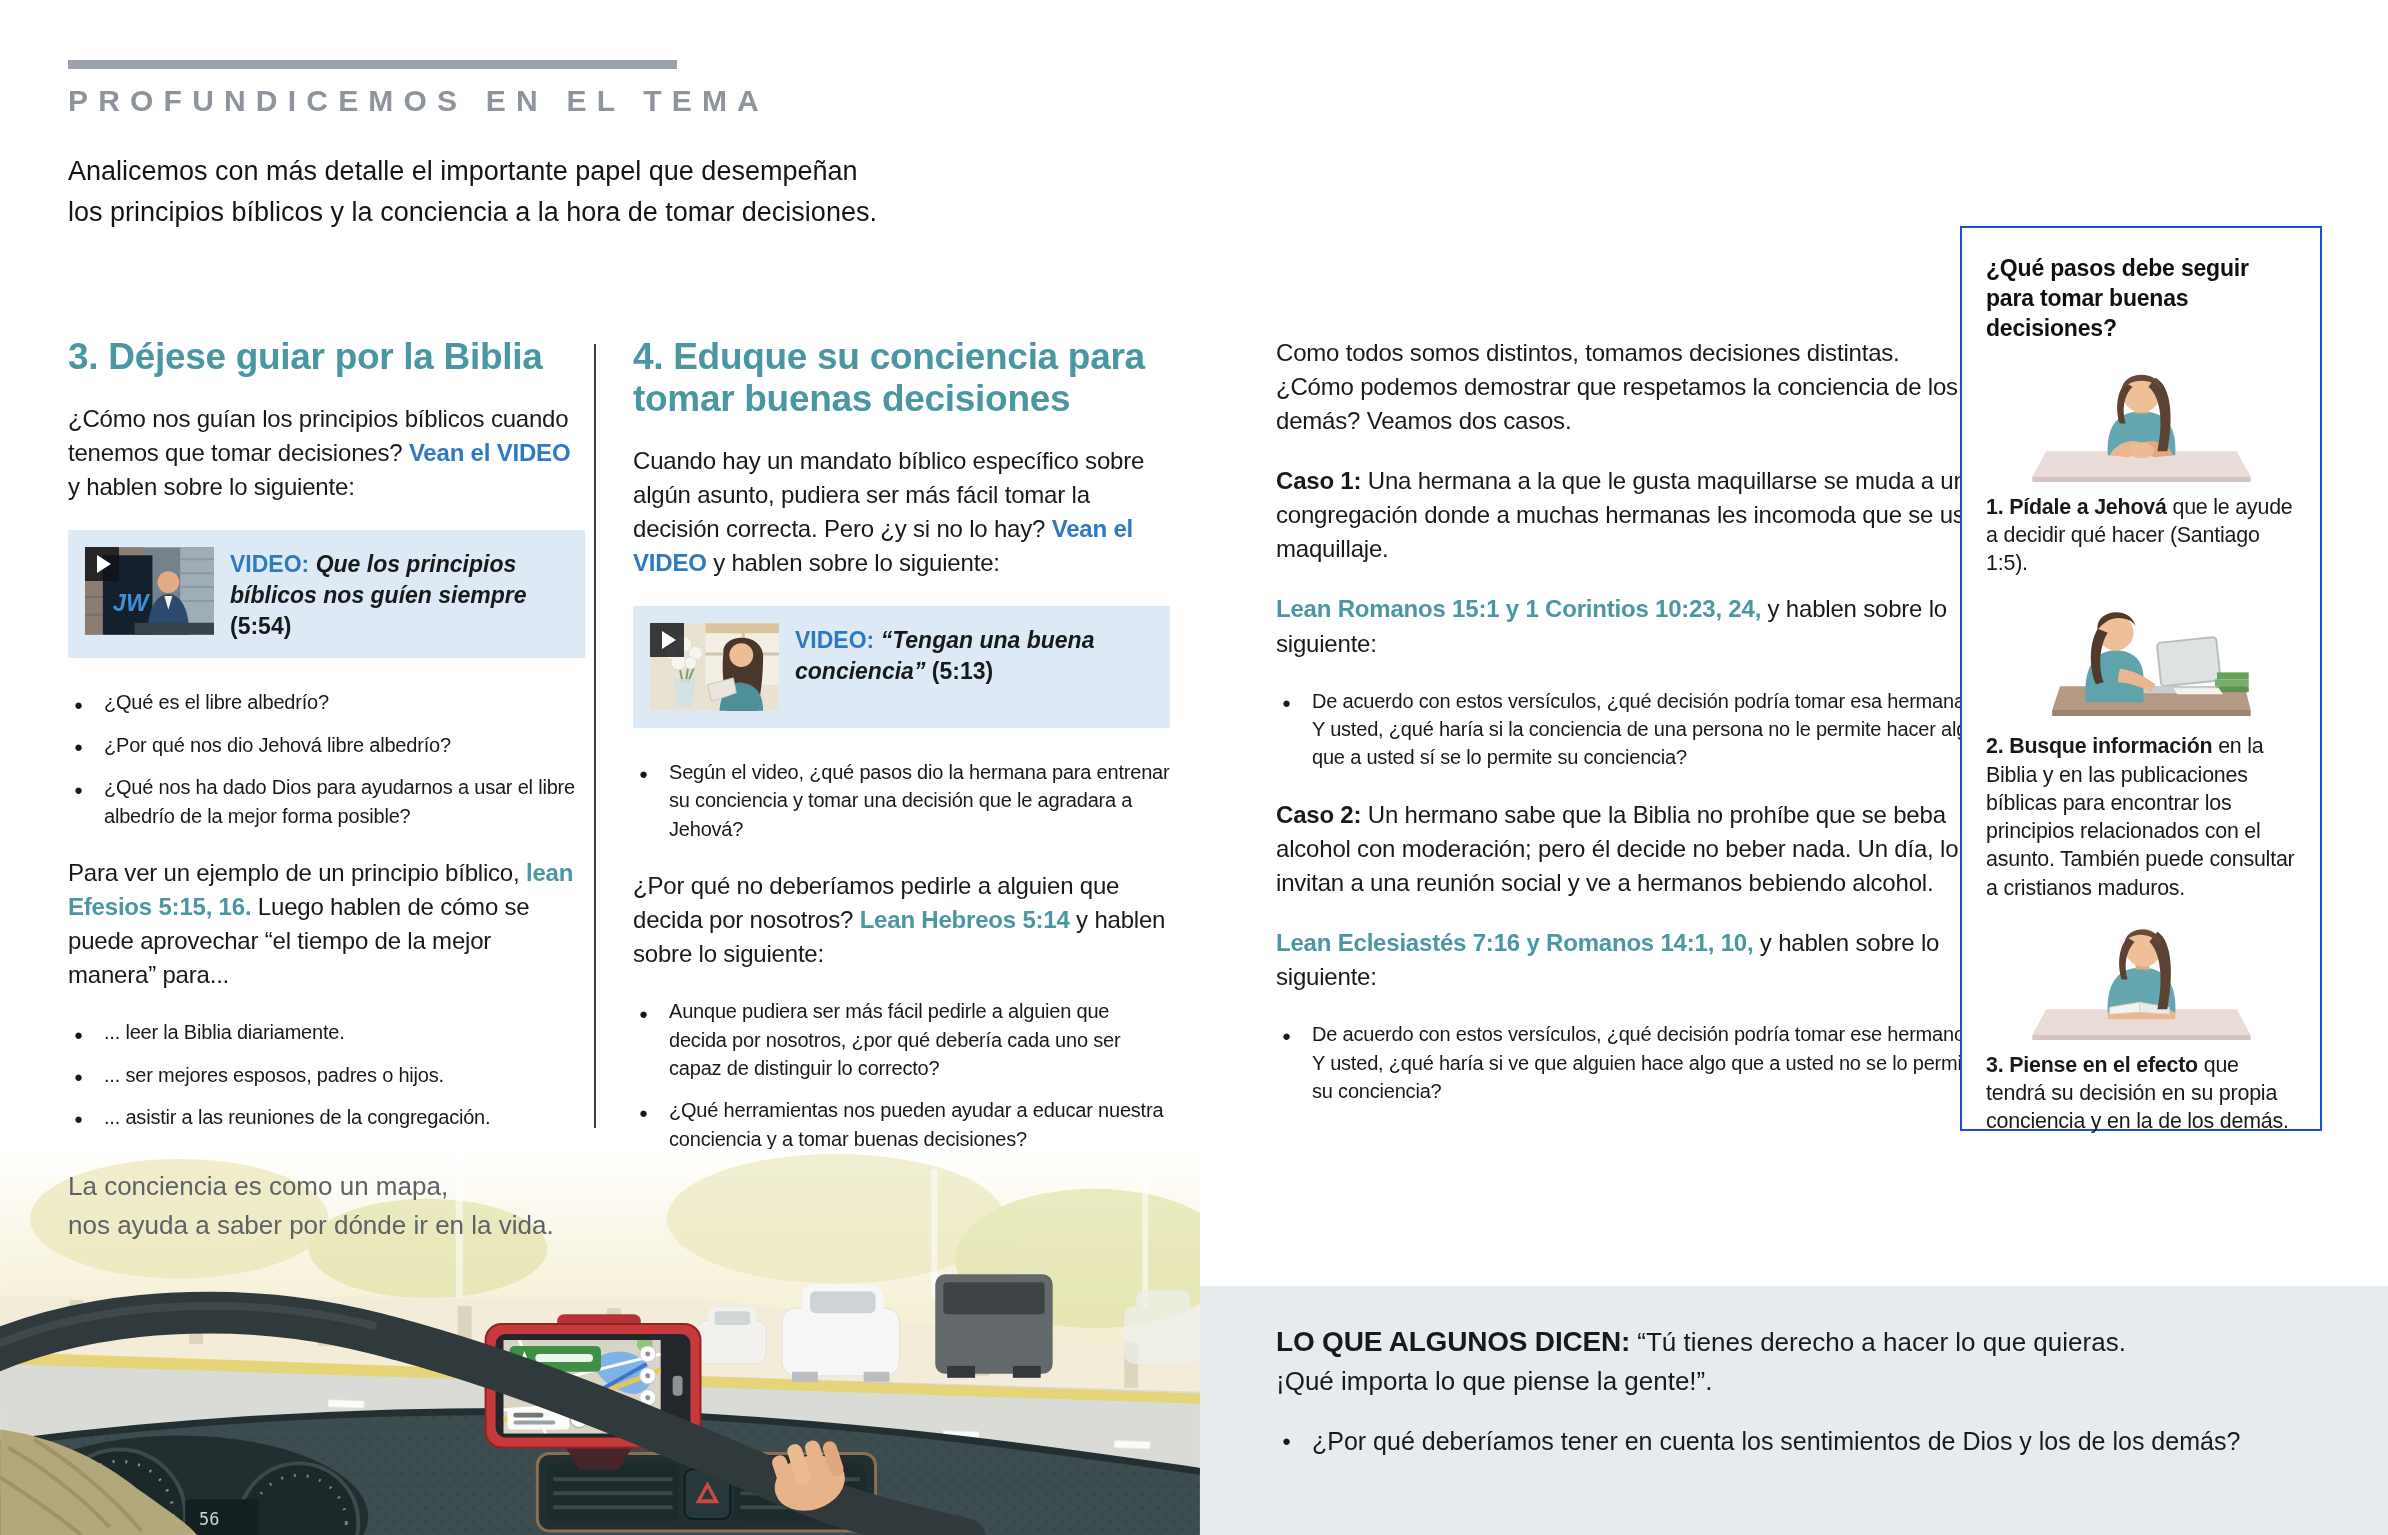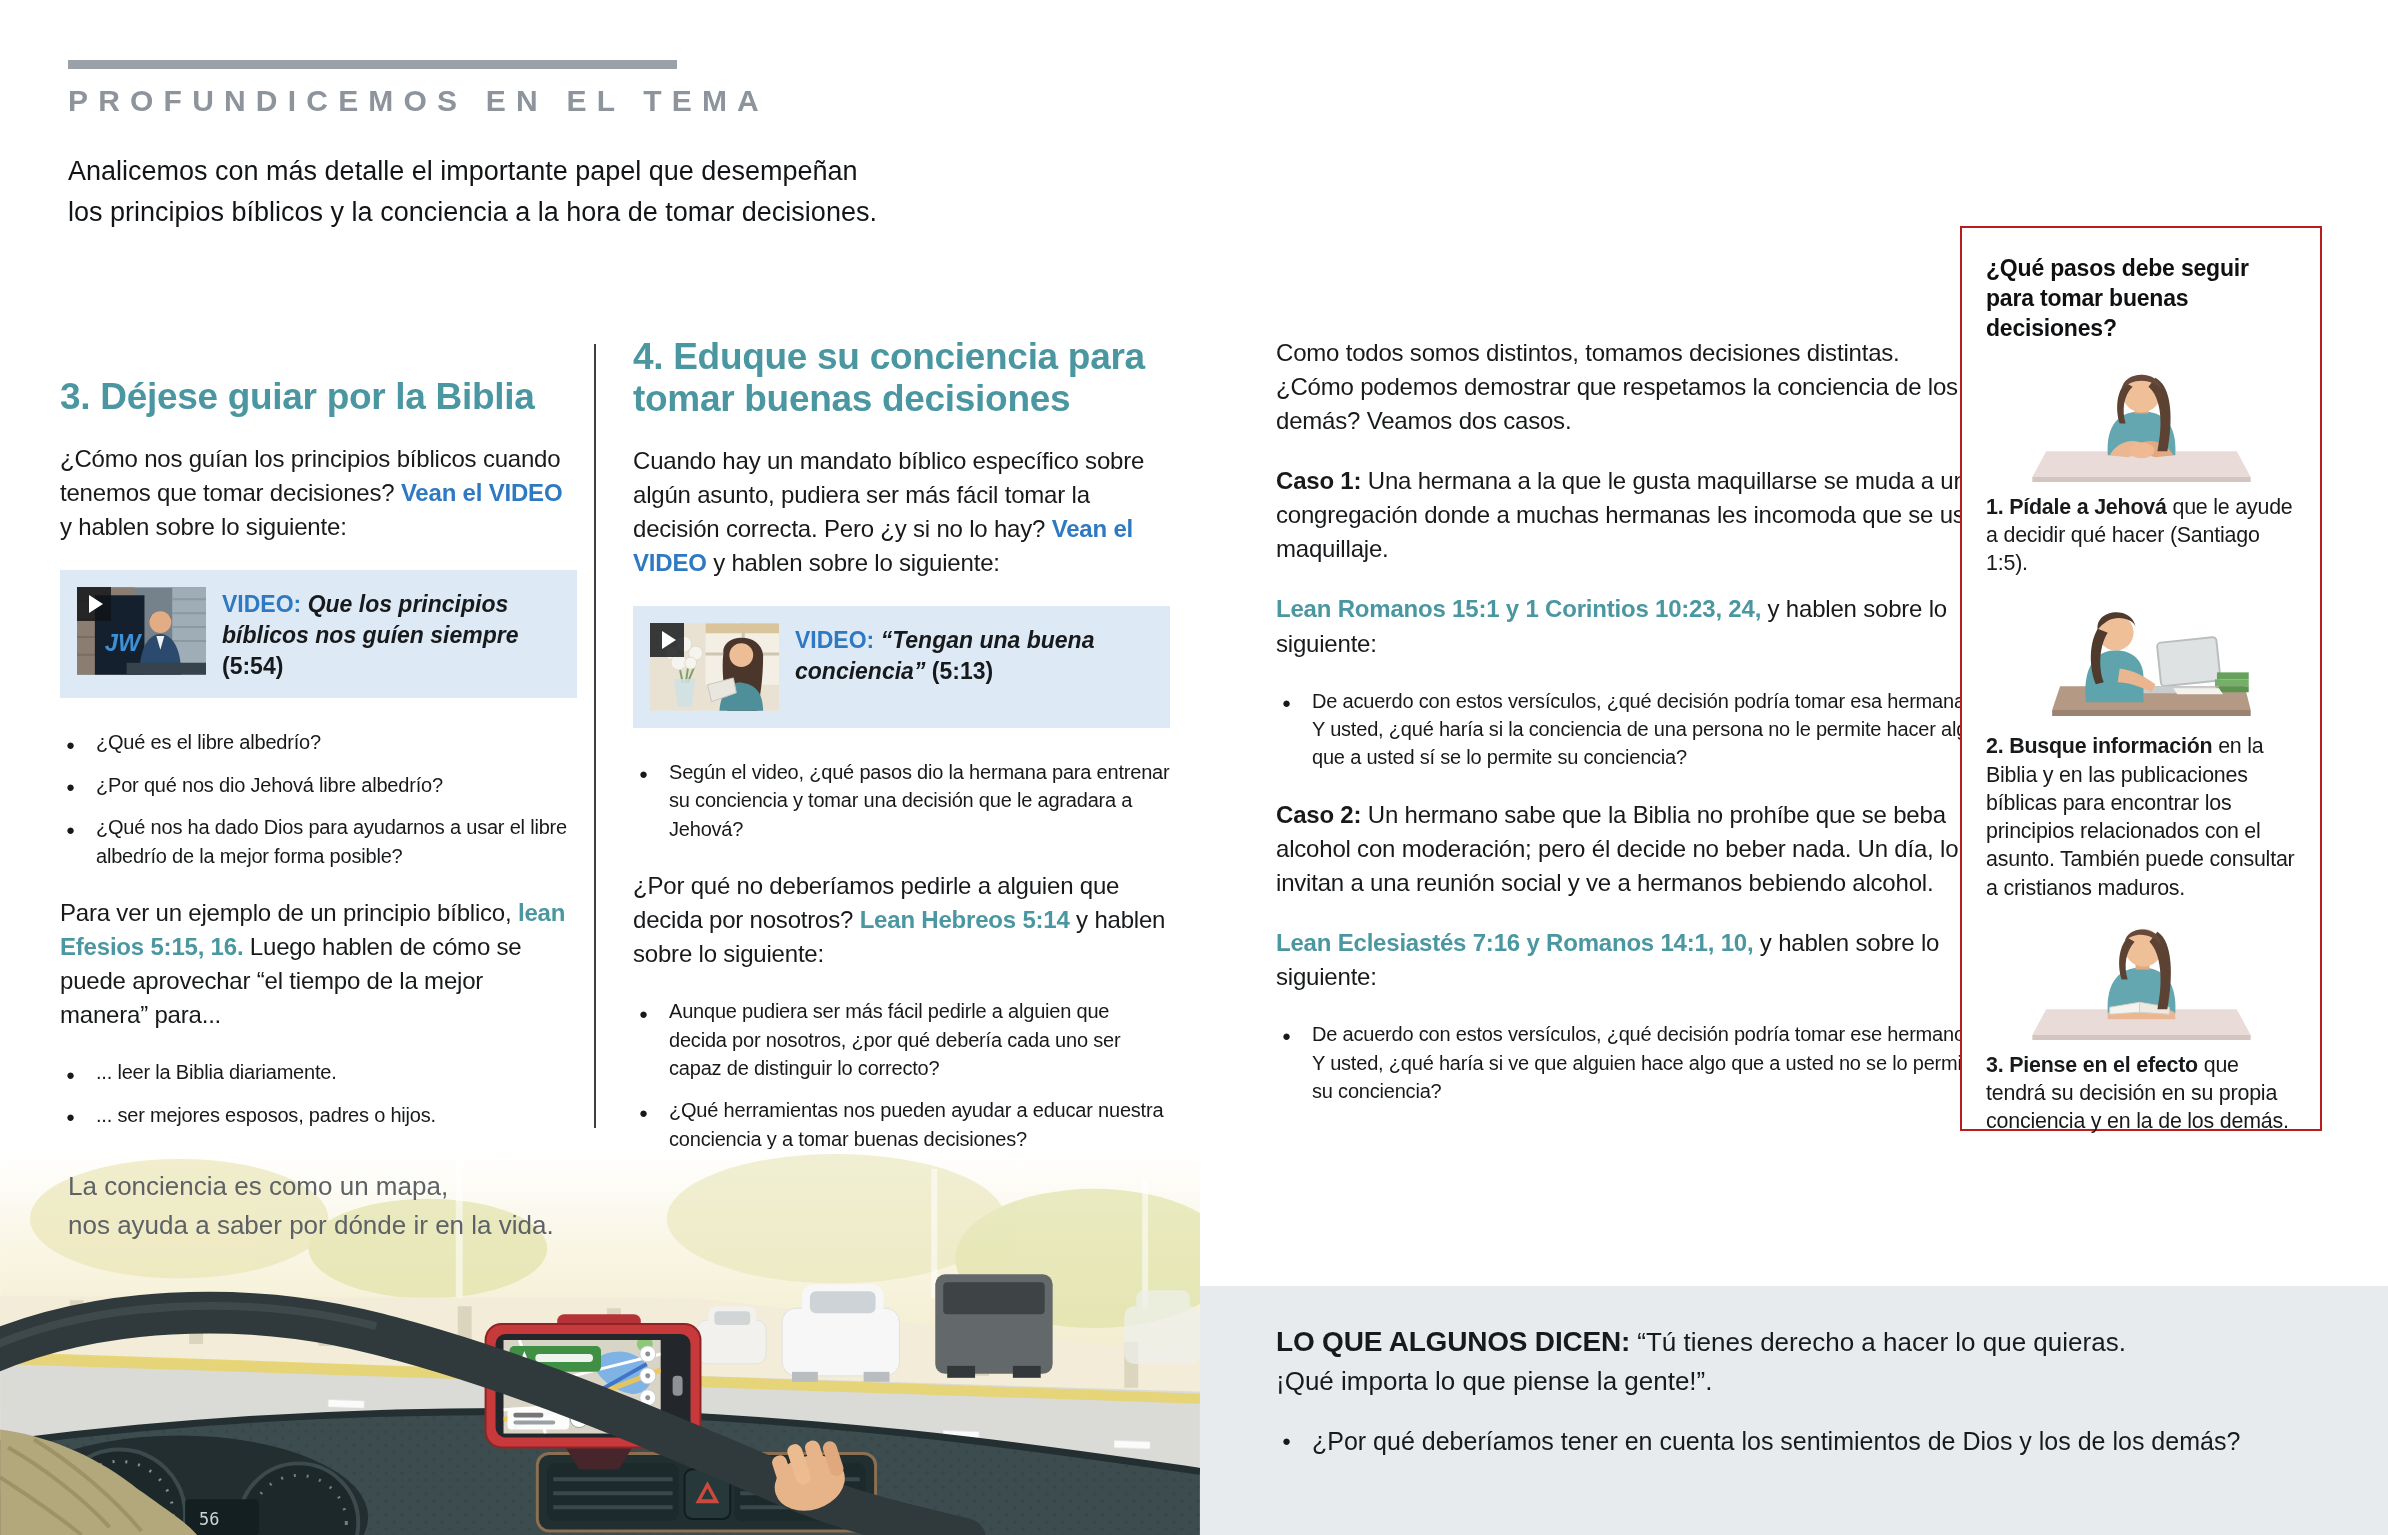--- a/index.html
+++ b/index.html
@@ -5,21 +5,21 @@
   html,body{margin:0;padding:0;background:#fff;}
   .page{position:relative;width:2388px;height:1535px;background:#ffffff;overflow:hidden;
         font-family:"Liberation Sans",sans-serif;color:#17191b;text-decoration:underline;}
   
   .kicker-bar{position:absolute;left:68px;top:60px;width:609px;height:9px;background:#9aa1a8;}
   .kicker{position:absolute;left:68px;top:84px;font-size:30px;font-weight:bold;
           letter-spacing:.34em;color:#8d949c;}
   .intro{position:absolute;left:68px;top:151px;font-size:27px;line-height:1.5;color:#121517;}
   
   .col{position:absolute;top:336px;}
-  .col1{left:60px;width:517px;margin-top:40px;}
+  .col1{left:68px;width:517px;}
   .col2{left:633px;width:537px;}
   .col3{left:1276px;width:706px;}
   .divider{position:absolute;left:594px;top:344px;width:2px;height:784px;background:#3f3f3f;}
   h2.sec{margin:0 0 24px 0;font-size:37px;line-height:1.13;color:#4b97a1;letter-spacing:-0.3px;}
   p.body{margin:0 0 26px 0;font-size:24px;line-height:1.42;letter-spacing:-0.2px;}
   .blue{color:#2f79c2;font-weight:bold;text-decoration:none;cursor:pointer;}
   .teal{color:#4b97a1;font-weight:bold;text-decoration:none;cursor:pointer;}
   .bold{font-weight:bold;}
   
   .vcard{background:#ddeaf6;padding:17px;display:flex;gap:16px;margin:0 0 30px 0;cursor:pointer;}
@@ -32,21 +32,21 @@
   .vlabel{color:#2f79c2;font-weight:bold;}
   .vtitle{font-weight:bold;font-style:italic;text-align:center;}
   .vdur{font-weight:bold;}
   
   .bullets{margin:0 0 26px 0;}
   .bullet{position:relative;padding-left:36px;margin:0 0 14px 0;font-size:20px;
           line-height:1.42;letter-spacing:-0.2px;}
   .bullet::before{content:"●";position:absolute;left:6px;top:.35em;font-size:15px;color:#17191b;}
   
   .sidebox{position:absolute;left:1960px;top:226px;width:362px;height:905px;background:#fff;
-           border:2px solid #b91c1c;box-sizing:border-box;padding:26px 24px;}
+           border:2px solid #1d4ed8;box-sizing:border-box;padding:26px 24px;}
   .sidebox h3{margin:0 0 10px 0;font-size:23px;line-height:1.3;color:#0e1012;letter-spacing:-0.2px;}
   .step{font-size:21.4px;line-height:1.32;letter-spacing:-0.2px;margin:8px 0 10px 0;}
   .sfig{display:block;margin:4px auto 6px auto;}
   
   .hero{position:absolute;left:0;top:1149px;width:1200px;height:386px;overflow:hidden;}
   .caption{position:absolute;left:68px;top:18px;font-size:26px;line-height:1.5;color:#5d6266;z-index:5;}
   
   .quotebox{position:absolute;left:1200px;top:1286px;width:1188px;height:250px;background:#e7ebee;
             box-sizing:border-box;padding:36px 40px 0 76px;}
   .qline{font-size:26px;line-height:1.45;color:#17191b;}

